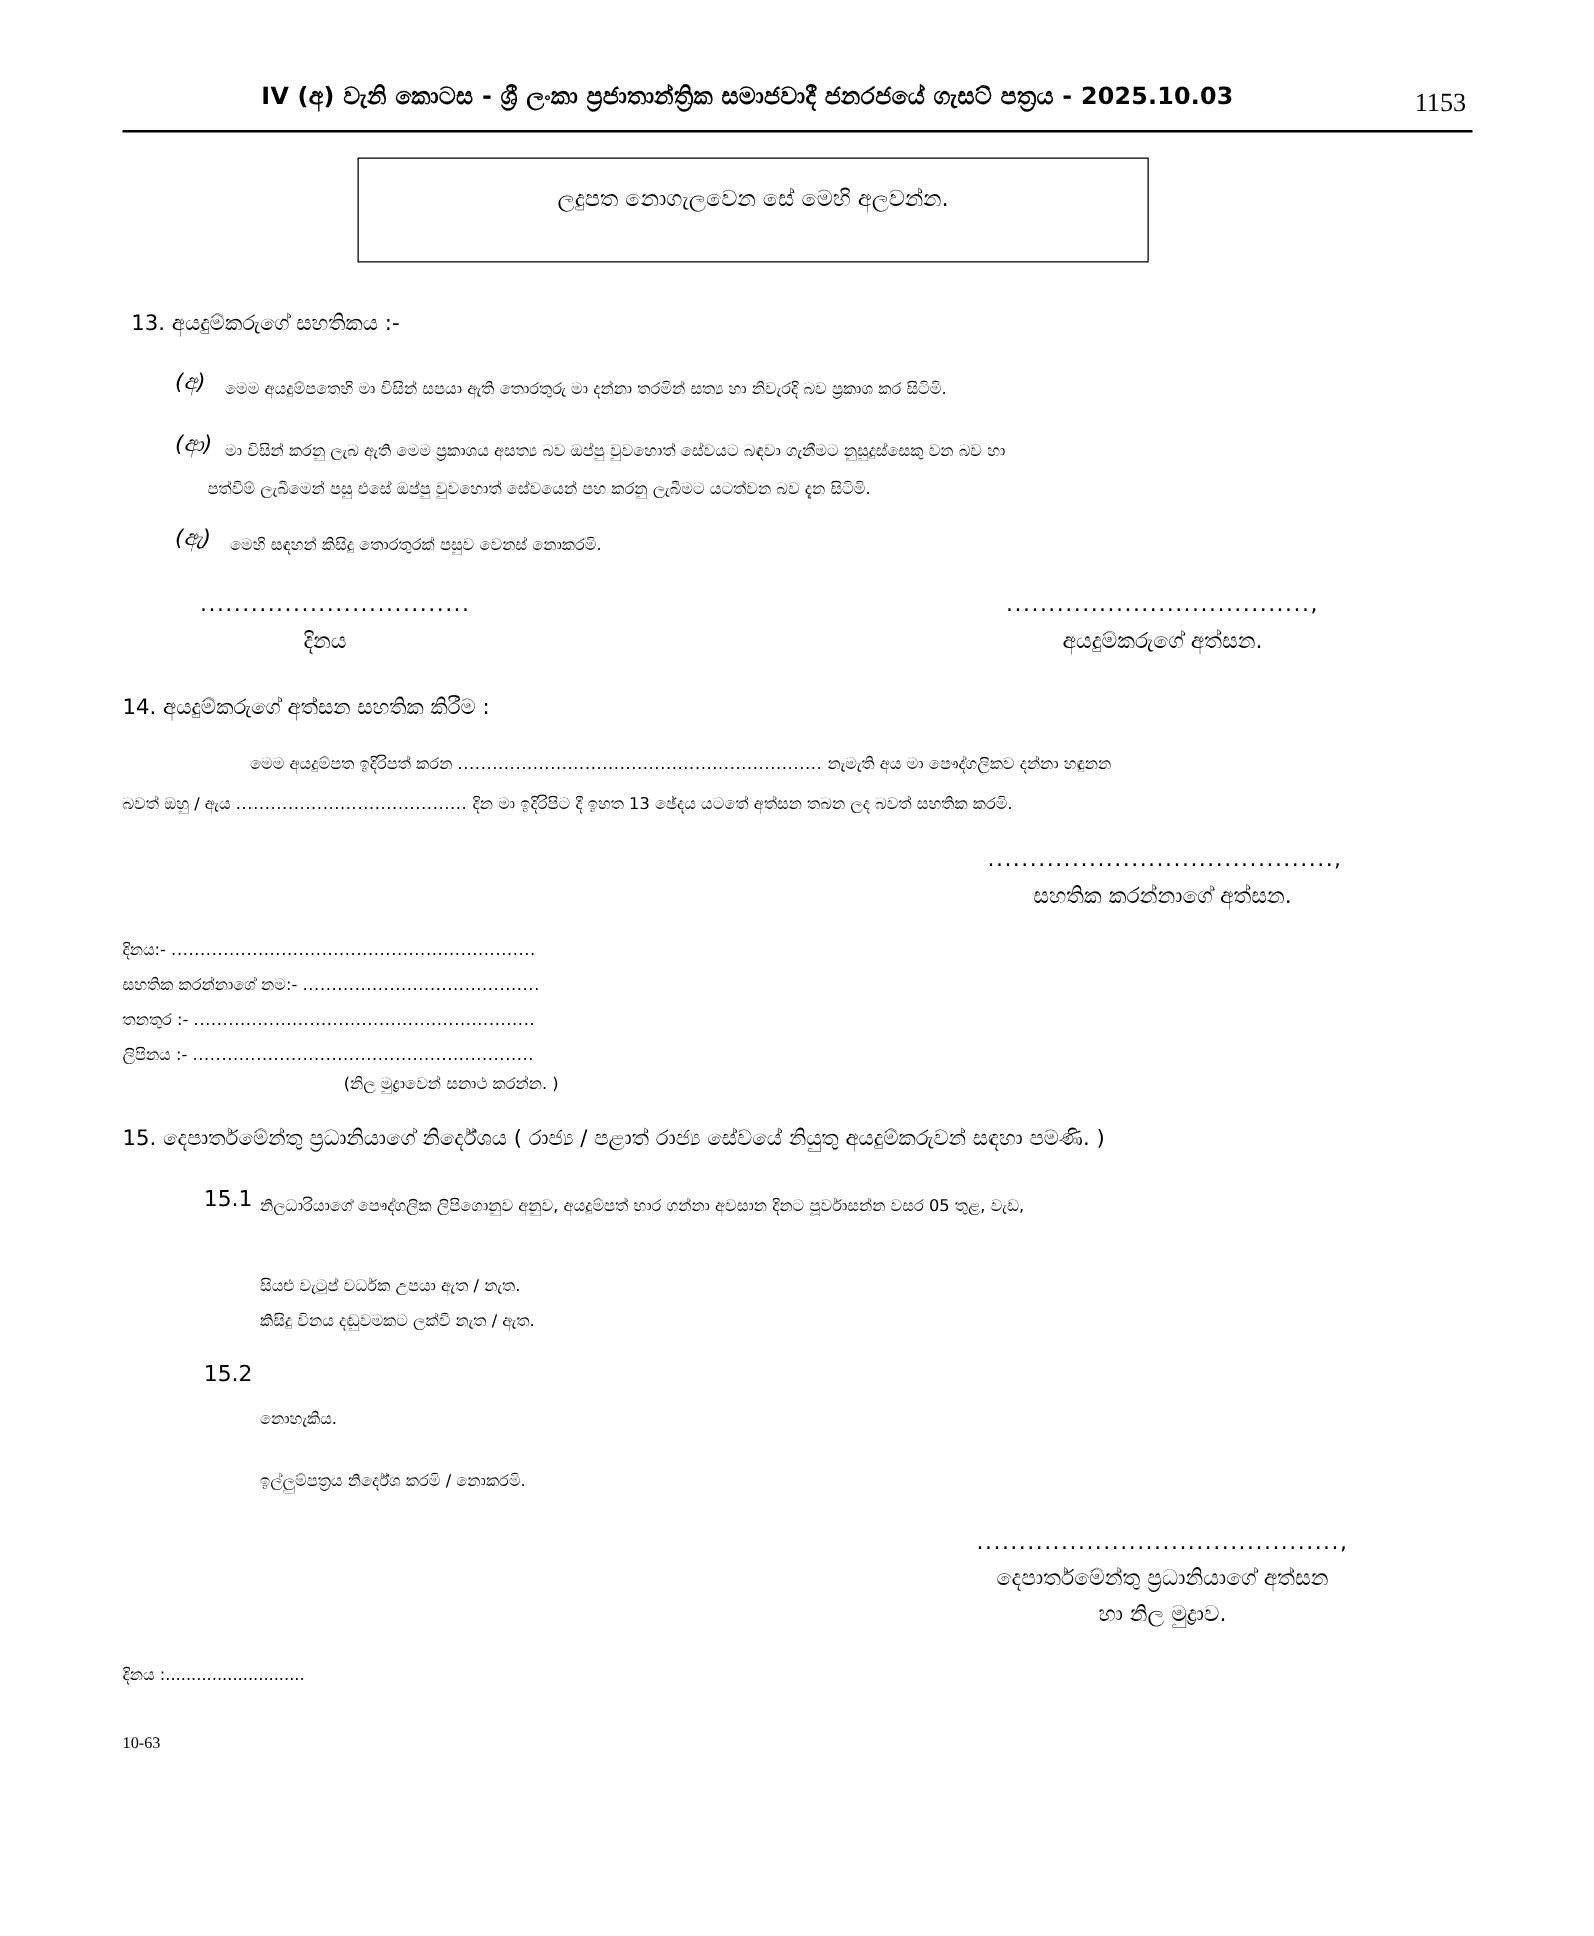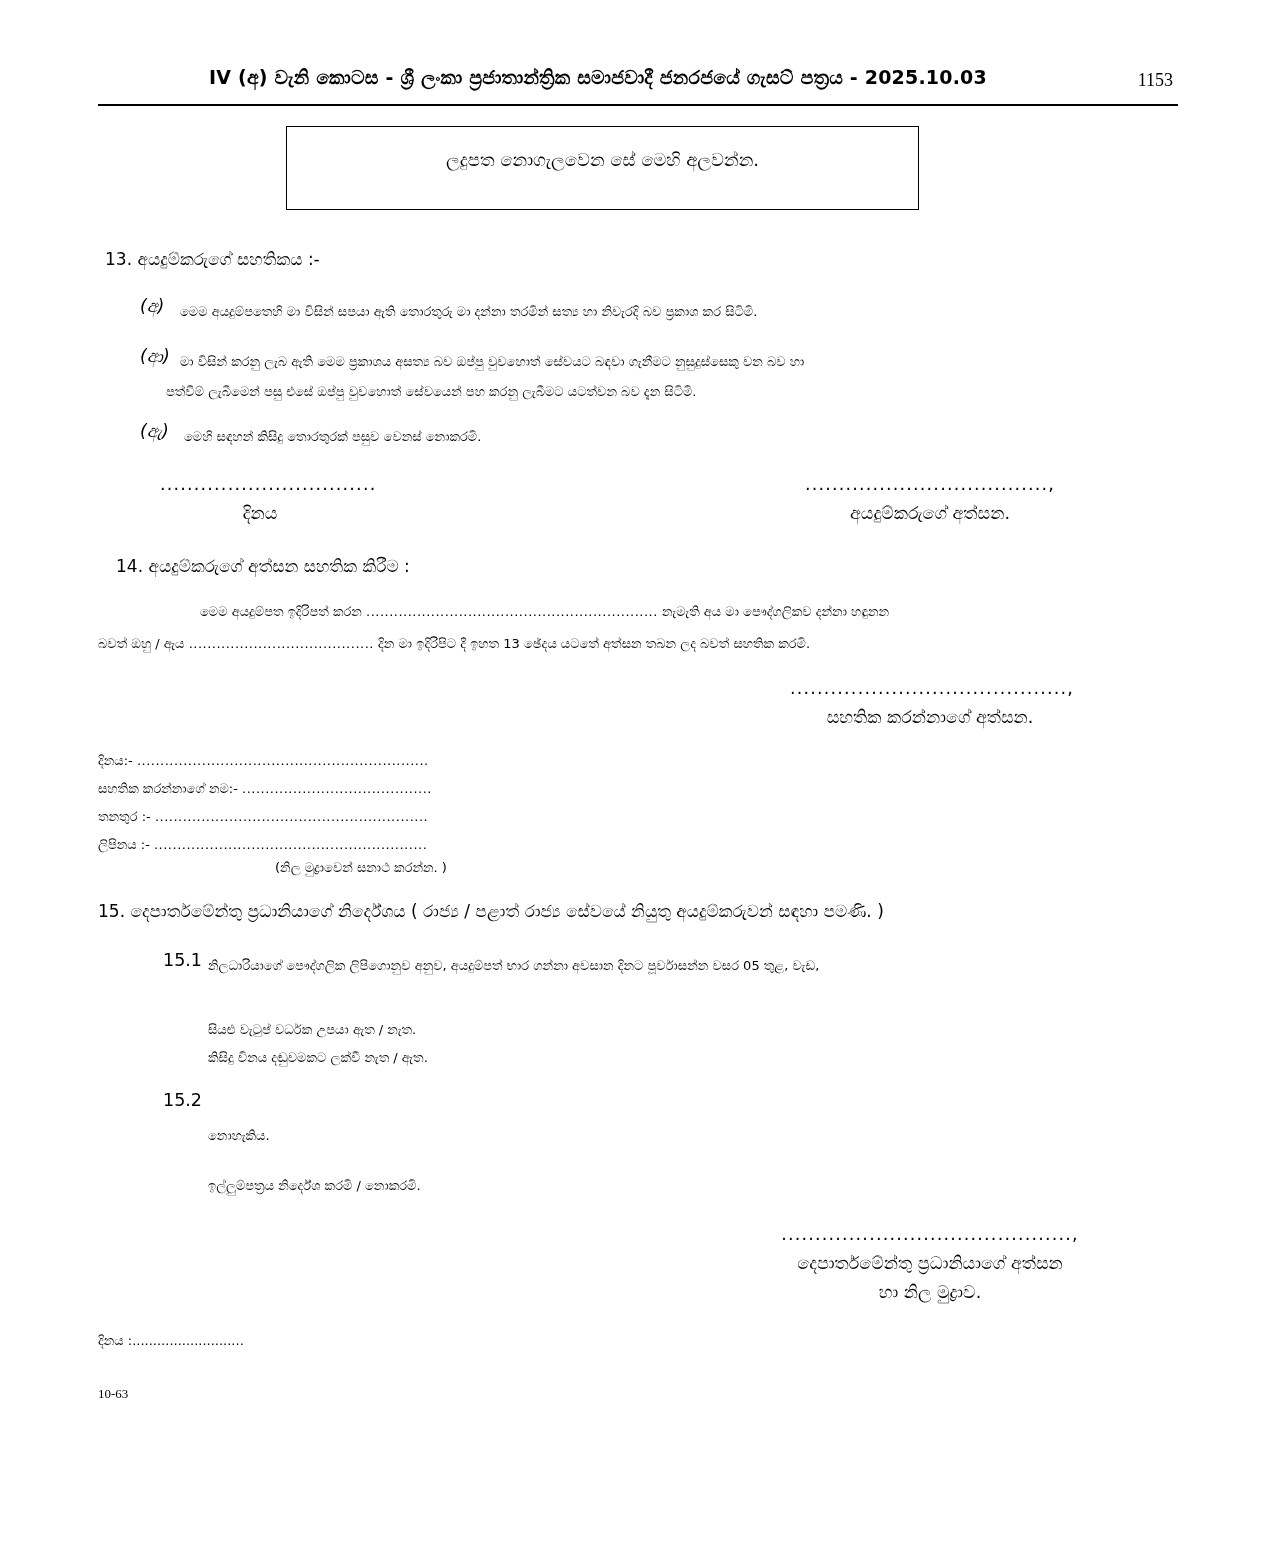--- a/index.html
+++ b/index.html
@@ -45,21 +45,21 @@
     left: 98px;
     top: 104px;
     width: 1080px;
     height: 0;
     border-top: 2.2px solid #000;
   }
   .page-number {
     position: absolute;
     right: 102px;
     top: 70px;
-    font-size: 18px;
+    font-size: 21px;
     font-family: "Liberation Serif", serif;
   }
 
   
   .receipt-box {
     position: absolute;
     left: 286px;
     top: 126px;
     width: 633px;
     height: 84px;
@@ -134,21 +134,21 @@
 
   <div class="sig-center" style="left:160px; top:470px; width:200px;">
     <div class="dots-row">................................</div>
     <div>දිනය</div>
   </div>
   <div class="sig-center" style="left:800px; top:470px; width:260px;">
     <div class="dots-row">....................................,</div>
     <div>අයදුම්කරුගේ අත්සන.</div>
   </div>
 
-  <div class="blk sec-head" style="left:98px; top:550px; width:800px;margin-left:18px;">14.  අයදුම්කරුගේ අත්සන සහතික කිරීම :</div>
+  <div class="blk sec-head" style="left:98px; top:550px; width:800px;">14.  අයදුම්කරුගේ අත්සන සහතික කිරීම :</div>
 
   <div class="blk nowrap" style="left:175px; top:596px;margin-left:25px;">
     <span>මෙම අයදුම්පත ඉදිරිපත් කරන</span>
     <span class="dotline">...............................................................</span>
     <span>නැමැති අය මා පෞද්ගලිකව දන්නා හඳුනන</span>
   </div>
   <div class="blk nowrap" style="left:98px; top:628px;">
     <span>බවත් ඔහු / ඇය</span>
     <span class="dotline">........................................</span>
     <span>දින මා ඉදිරිපිට දී ඉහත 13 ඡේදය යටතේ අත්සන තබන ලද බවත් සහතික කරමි.</span>

